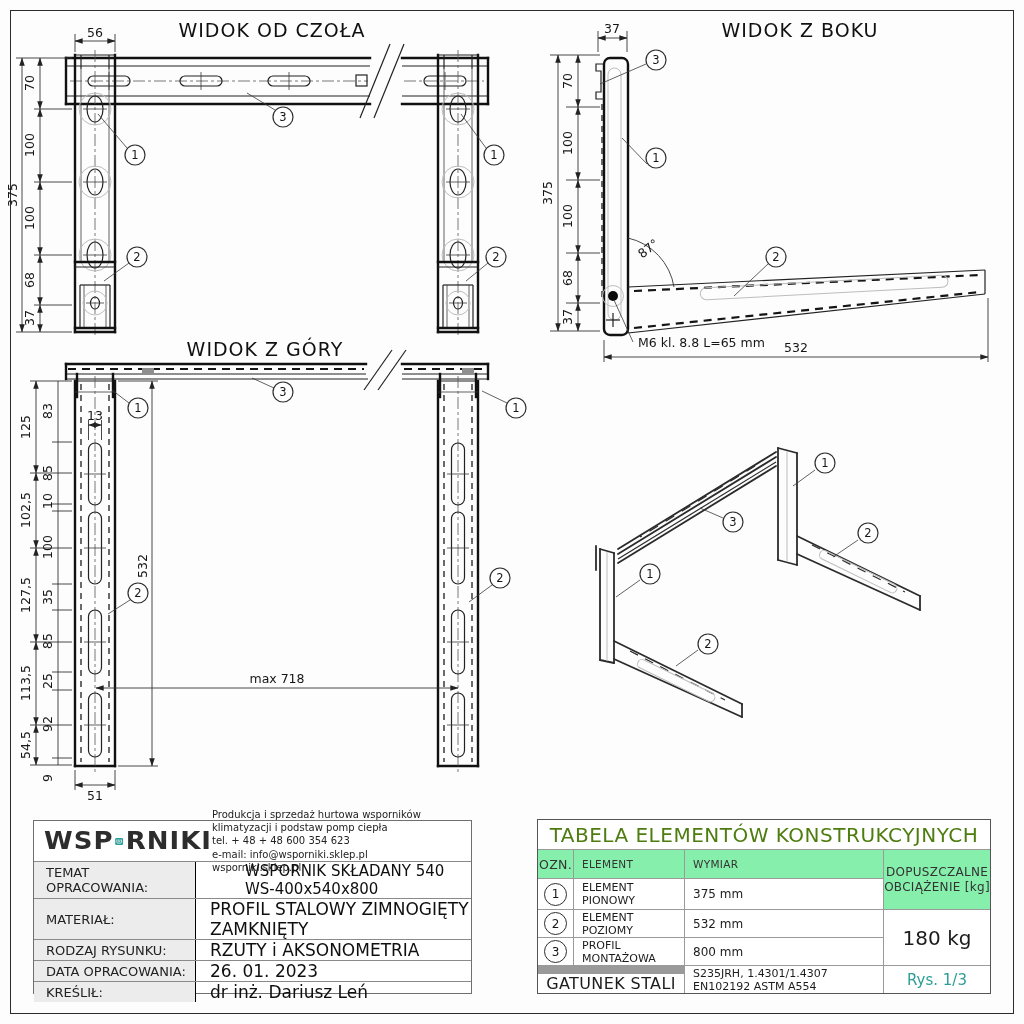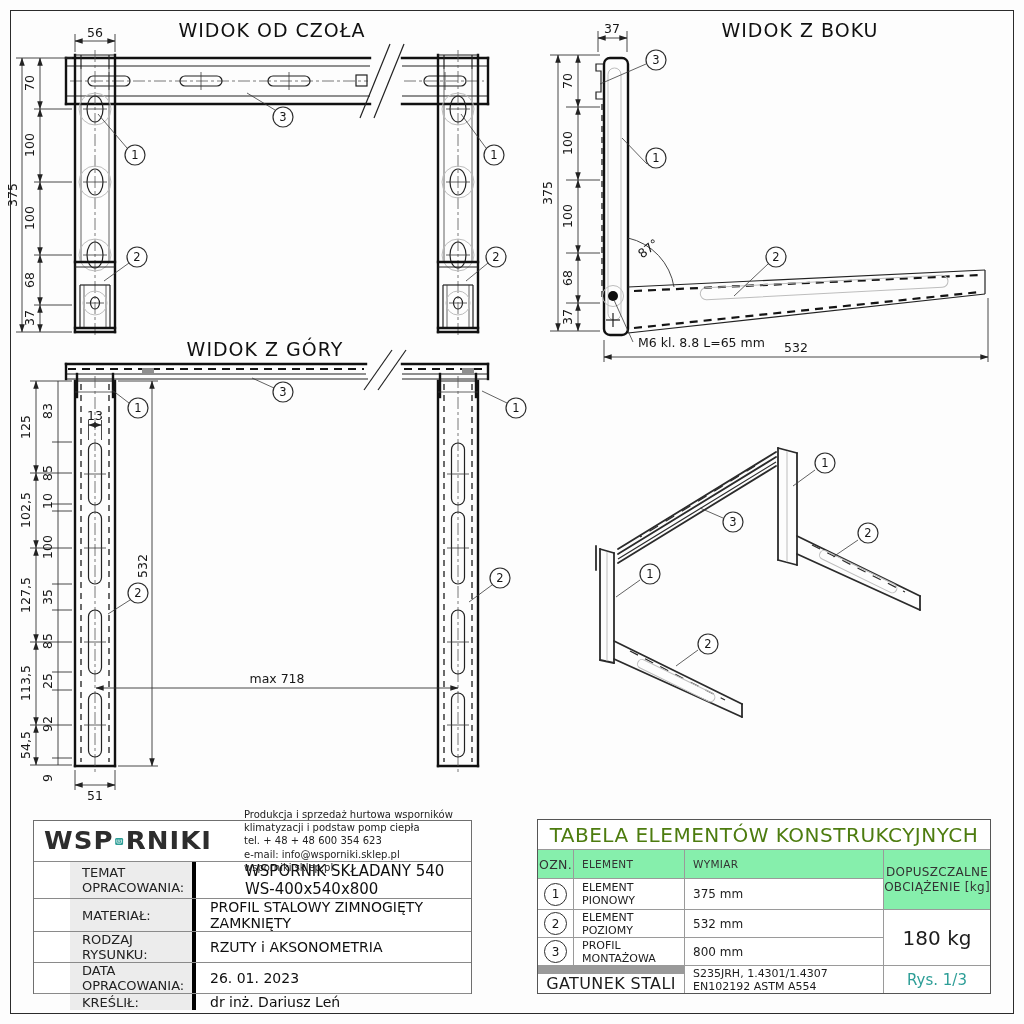--- a/index.html
+++ b/index.html
@@ -22,28 +22,28 @@
   .dtx{font-size:12.5px;fill:#161616;}
   .vtitle{font-size:19px;fill:#101010;letter-spacing:1px;}
   .co circle{fill:#fff;stroke:#2e2e2e;stroke-width:1.2;}
   .co text{font-size:11.5px;fill:#161616;text-anchor:middle;}
 
   
   .tb{position:absolute;left:33px;top:820px;width:437px;height:172px;border:1.2px solid #6f6f6f;
       background:#fff;display:grid;grid-template-rows:40px repeat(5,1fr);font-size:13px;}
   .tb-row{display:grid;grid-template-columns:162px 1fr;border-top:1px solid #8a8a8a;}
   .tb-top{display:flex;align-items:center;border-top:none;}
-  .tb-label{background:#ececec;border-right:4px solid #000000;display:flex;align-items:center;
-            padding-left:12px;color:#222;margin-left:36px;}
-  .tb-value{display:flex;align-items:center;padding-left:14px;font-size:14px;color:#0f0f0f;}
+  .tb-label{background:#ececec;border-right:1px solid #000000;display:flex;align-items:center;
+            padding-left:12px;color:#222;}
+  .tb-value{display:flex;align-items:center;padding-left:14px;font-size:17px;color:#0f0f0f;}
   .tb-value.big{font-size:15px;margin-left:35px;}
   .tb-logo{width:168px;display:flex;align-items:center;padding-left:10px;gap:1px;}
   .tb-logo .lg-txt{font-weight:bold;font-size:26px;letter-spacing:1px;color:#2d2d2d;transform:scaleY(.92);}
   .tb-logo svg{margin:0 1px;}
-  .tb-tagline{flex:1;font-size:10px;line-height:1.32;color:#222;padding-right:6px;margin-left:32px;}
+  .tb-tagline{flex:1;font-size:10px;line-height:1.32;color:#222;padding-right:6px;}
 
   
   .et{position:absolute;left:537px;top:819px;width:452px;height:173px;border:1.3px solid #555;background:#fff;
       display:flex;flex-direction:column;}
   .et-title{height:29px;display:flex;align-items:center;justify-content:center;font-size:20px;
             letter-spacing:.5px;color:#4d7c0f;border-bottom:1px solid #9a9a9a;}
   .et-grid{flex:1;display:grid;grid-template-columns:35px 110px 198px 1fr;
            grid-template-rows:28px 30px 27px 27px 1fr;gap:1px;background:#9a9a9a;}
   .et-grid>div{background:#fff;display:flex;align-items:center;padding-left:8px;font-size:12px;color:#1c1c1c;}
   .et-grid .hd{background:#86efac;font-size:10.5px;color:#333;letter-spacing:.3px;}

